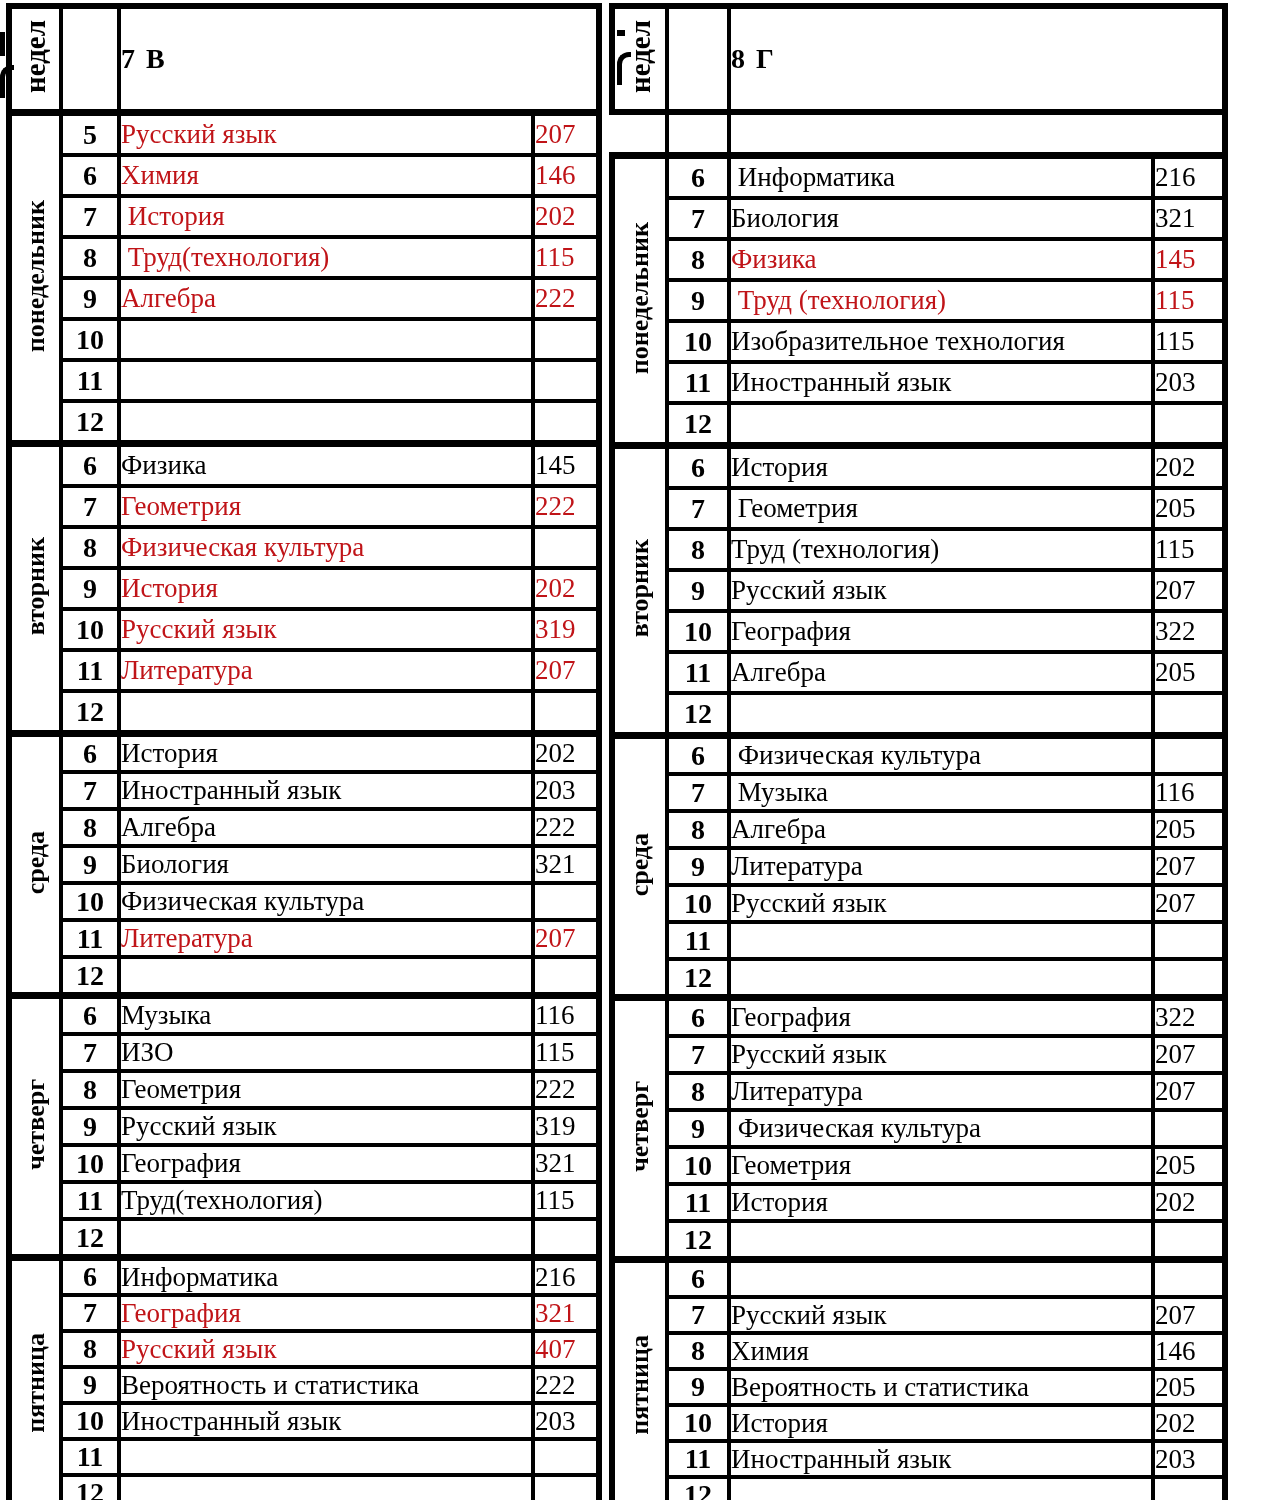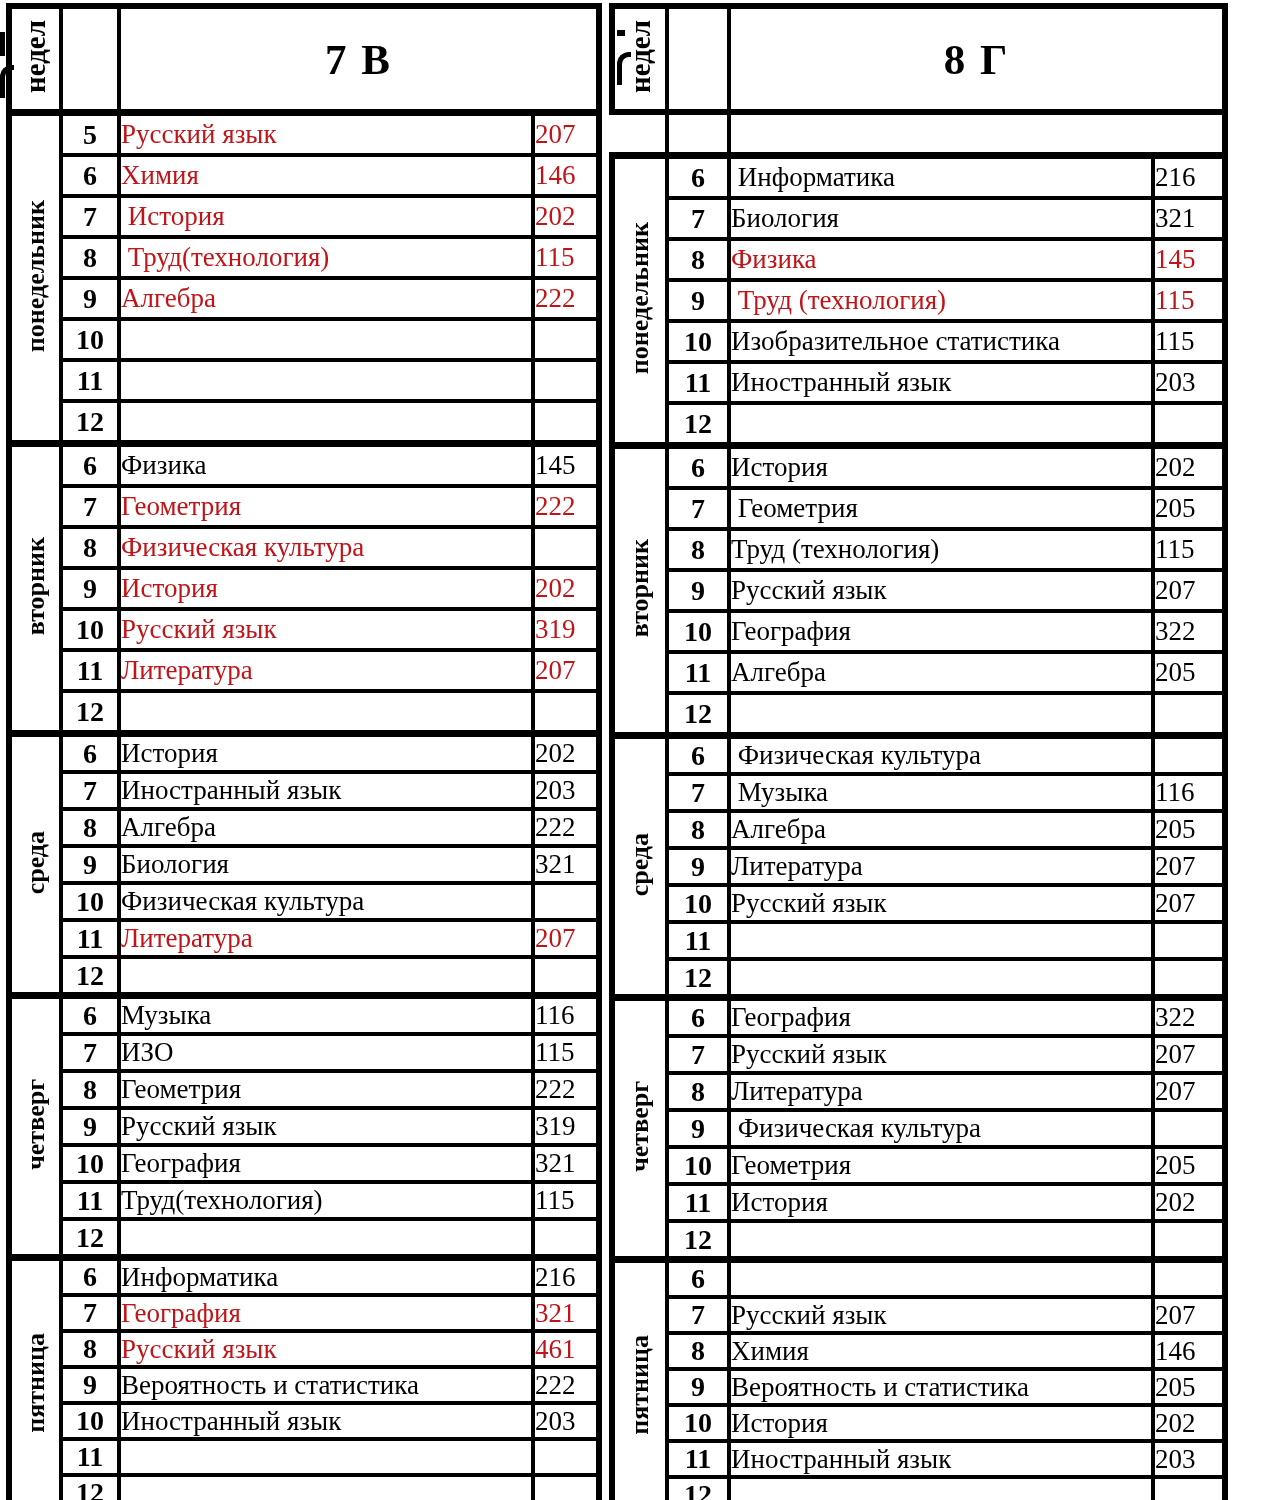--- a/index.html
+++ b/index.html
@@ -27,21 +27,21 @@
   .head-row td{height:100px;}
   tr.sec-0 td,tr.sec-1 td{height:37px;}
   tr.sec-2 td,tr.sec-3 td{height:33px;}
   tr.sec-4 td{height:32px;}
   
   tr.block-top td{border-top:7px solid #000;}
   .head-row td{border-bottom:6px solid #000;}
   .num-cell{border-right:6px solid #000;font-weight:bold;text-align:center;font-size:28px;}
   .room-cell{border-left:5px solid #000;padding-left:4px;font-size:27px;}
   .subject-cell{padding-left:5px;font-size:27px;white-space:pre;}
-  .title-cell{text-align:center;font-weight:bold;font-size:43px;letter-spacing:2px;}
+  .title-cell{font-weight:bold;font-size:28px;letter-spacing:2px;}
   .day-cell{text-align:center;}
   .tt-right .day-cell,.tt-right .head-day{border-left:6px solid #000;}
   .tt-right td.ghost{border-left:none;border-top:none;background:#fff;}
   .vtext{writing-mode:vertical-rl;transform:rotate(180deg);line-height:1;white-space:nowrap;display:inline-block;}
   .day-label{font-weight:bold;font-size:26px;}
   .wk{font-weight:bold;font-size:29px;}
   tr.red td.subject-cell, tr.red td.room-cell{color:#c01418;}
   
   .artifact{position:absolute;pointer-events:none;}
   .artifact .bar{display:block;background:#000;}
@@ -236,21 +236,21 @@
           <td class="room-cell">216</td>
         </tr>
         <tr class="sec-4 red">
           <td class="num-cell">7</td>
           <td class="subject-cell">География</td>
           <td class="room-cell">321</td>
         </tr>
         <tr class="sec-4 red">
           <td class="num-cell">8</td>
           <td class="subject-cell">Русский язык</td>
-          <td class="room-cell">461</td>
+          <td class="room-cell">407</td>
         </tr>
         <tr class="sec-4">
           <td class="num-cell">9</td>
           <td class="subject-cell">Вероятность и статистика</td>
           <td class="room-cell">222</td>
         </tr>
         <tr class="sec-4">
           <td class="num-cell">10</td>
           <td class="subject-cell">Иностранный язык</td>
           <td class="room-cell">203</td>
@@ -304,21 +304,21 @@
           <td class="subject-cell">Физика</td>
           <td class="room-cell">145</td>
         </tr>
         <tr class="sec-0 red">
           <td class="num-cell">9</td>
           <td class="subject-cell"> Труд (технология)</td>
           <td class="room-cell">115</td>
         </tr>
         <tr class="sec-0">
           <td class="num-cell">10</td>
-          <td class="subject-cell">Изобразительное статистика</td>
+          <td class="subject-cell">Изобразительное технология</td>
           <td class="room-cell">115</td>
         </tr>
         <tr class="sec-0">
           <td class="num-cell">11</td>
           <td class="subject-cell">Иностранный язык</td>
           <td class="room-cell">203</td>
         </tr>
         <tr class="sec-0">
           <td class="num-cell">12</td>
           <td class="subject-cell"></td>

